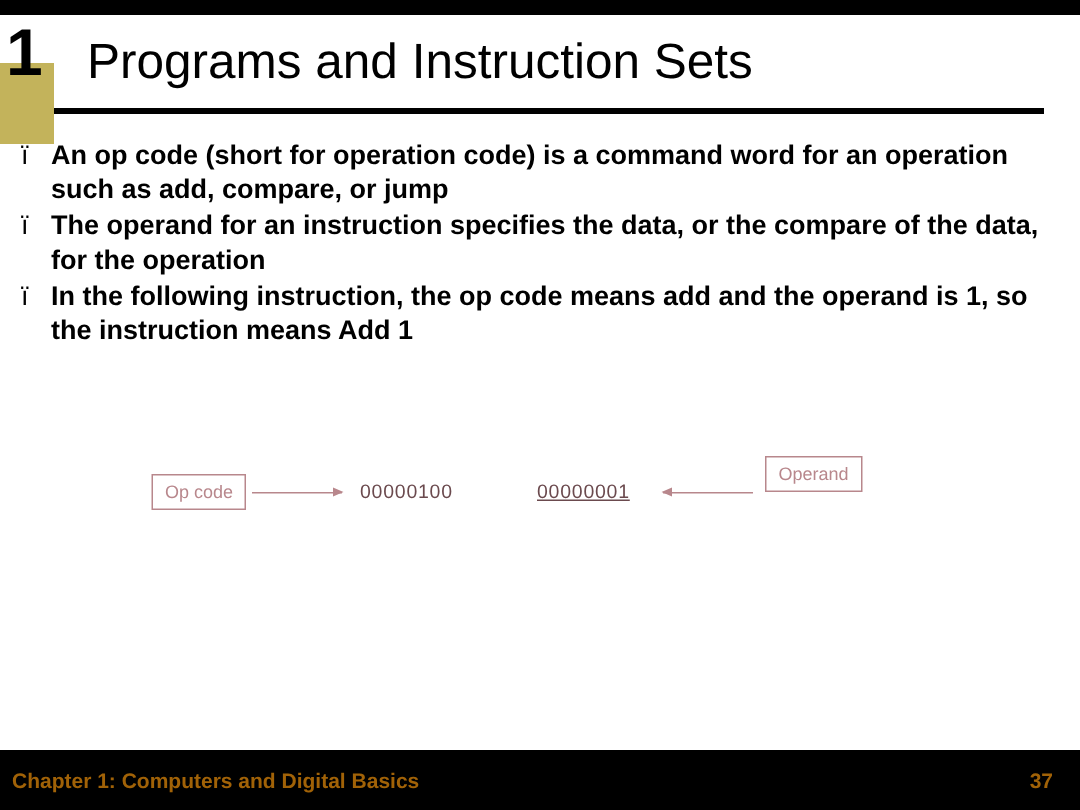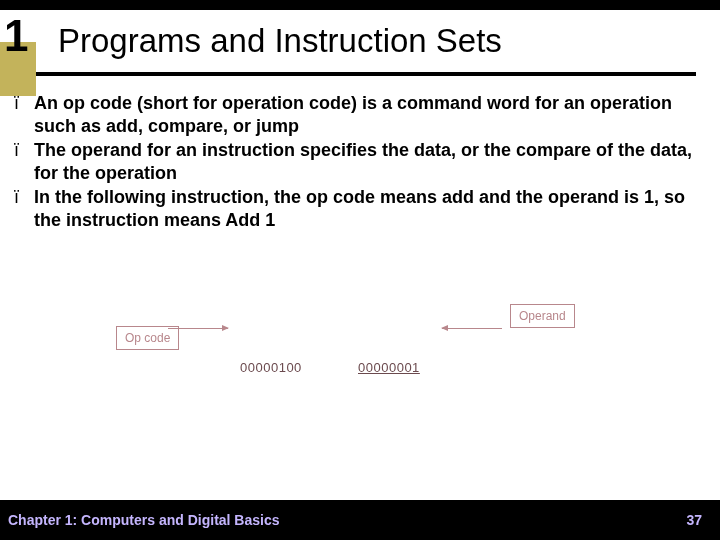--- a/index.html
+++ b/index.html
@@ -15,26 +15,26 @@
 
   .title { position: absolute; top: 22px; left: 58px; font-size: 33px; font-weight: normal; color: #000; white-space: nowrap; }
 
   .body { position: absolute; top: 92px; left: 14px; width: 692px; font-size: 18px; color: #000; line-height: 1.25; }
   .bullet { display: flex; margin-bottom: 2px; }
   .bullet .mk { flex: 0 0 20px; font-family: Wingdings, Arial; }
   .bullet .tx { flex: 1; font-weight: bold; }
 
   .diagram { position: absolute; top: 302px; left: 100px; width: 520px; height: 60px; }
   .dbox { position: absolute; border: 1px solid #b8878c; color: #b8878c; font-size: 12px; padding: 4px 8px; background: #fff; white-space: nowrap; }
-  .dval { position: absolute; color: #6b4a4e; font-size: 13px; letter-spacing: 0.5px; margin-top: 40px; }
+  .dval { position: absolute; color: #6b4a4e; font-size: 13px; letter-spacing: 0.5px; }
   .arrow { position: absolute; height: 1px; background: #b8878c; }
   .arrow::after { content: ""; position: absolute; right: -1px; top: -3px; width: 0; height: 0; border-left: 7px solid #b8878c; border-top: 3.5px solid transparent; border-bottom: 3.5px solid transparent; }
   .arrow.rev::after { content: ""; position: absolute; left: -1px; right: auto; top: -3px; width: 0; height: 0; border-right: 7px solid #b8878c; border-left: none; border-top: 3.5px solid transparent; border-bottom: 3.5px solid transparent; }
 
-  .footer { position: absolute; bottom: 0; left: 0; width: 720px; height: 40px; background: #000; color: #c4b5fd; display: flex; align-items: center; justify-content: space-between; padding: 0 18px 0 8px; font-size: 14px; font-weight: bold; text-align: center; }
+  .footer { position: absolute; bottom: 0; left: 0; width: 720px; height: 40px; background: #000; color: #a16207; display: flex; align-items: center; justify-content: space-between; padding: 0 18px 0 8px; font-size: 14px; font-weight: bold; text-align: center; }
 </style>
 </head>
 <body>
 
 <div class="slide">
 
   <div class="topbar"></div>
   <div class="golddot"></div>
   <div class="underline"></div>
 
@@ -50,21 +50,21 @@
       <div class="mk">ï</div>
       <div class="tx">The operand for an instruction specifies the data, or the compare of the data, for the operation</div>
     </div>
     <div class="bullet">
       <div class="mk">ï</div>
       <div class="tx">In the following instruction, the op code means add and the operand is 1, so the instruction means Add 1</div>
     </div>
   </div>
 
   <div class="diagram">
-    <div class="dbox" style="left:16px; top:14px;margin-top:10px;">Op code</div>
+    <div class="dbox" style="left:1px; top:14px;">Op code</div>
     <div class="arrow" style="left:68px; top:26px; width:60px;"></div>
     <div class="dval" style="left:140px; top:18px;">00000100</div>
     <div class="dval" style="left:258px; top:18px;text-decoration:underline;">00000001</div>
     <div class="arrow rev" style="left:342px; top:26px; width:60px;"></div>
     <div class="dbox" style="left:410px; top:2px;">Operand</div>
   </div>
 
   <div class="footer">
     <span>Chapter 1: Computers and Digital Basics</span>
     <span>37</span>

